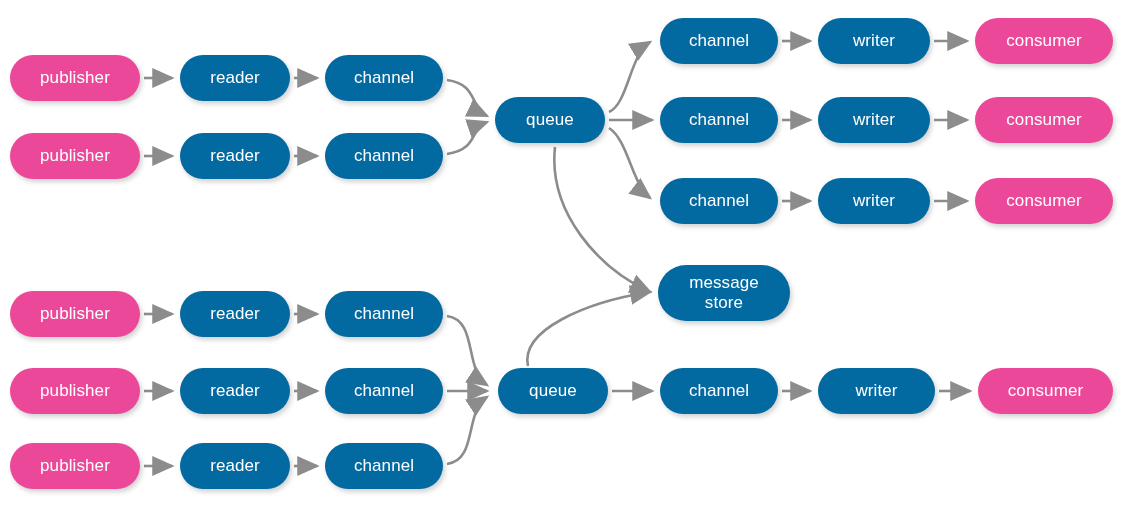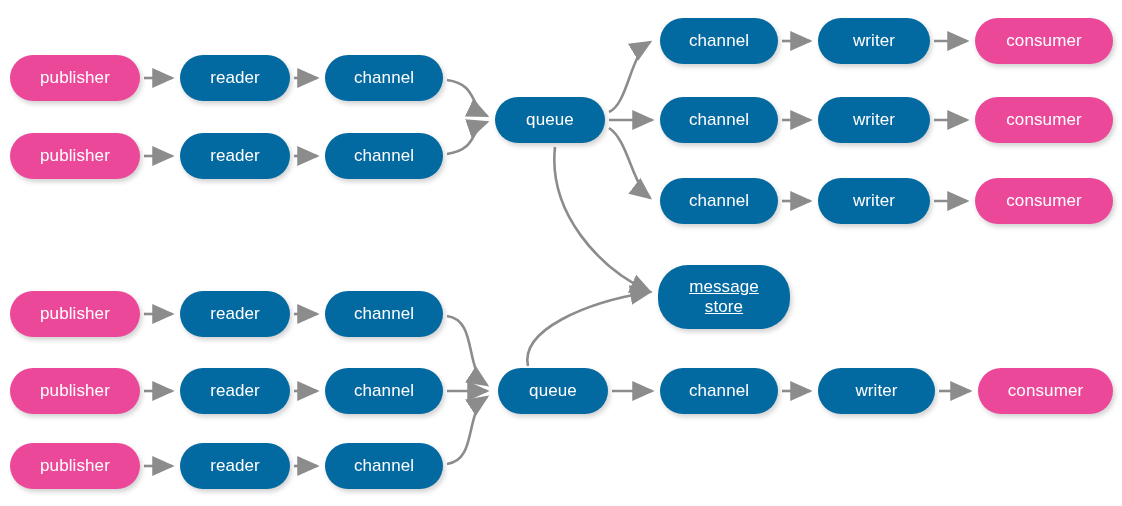--- a/index.html
+++ b/index.html
@@ -106,21 +106,21 @@
       <div class="node orange" style="left: 495px; top: 97px; width: 110px; height: 46px;">queue</div>
       <div class="node orange" style="left: 660px; top: 18px; width: 118px; height: 46px;">channel</div>
       <div class="node orange" style="left: 818px; top: 18px; width: 112px; height: 46px;">writer</div>
       <div class="node teal" style="left: 975px; top: 18px; width: 138px; height: 46px;">consumer</div>
       <div class="node orange" style="left: 660px; top: 97px; width: 118px; height: 46px;">channel</div>
       <div class="node orange" style="left: 818px; top: 97px; width: 112px; height: 46px;">writer</div>
       <div class="node teal" style="left: 975px; top: 97px; width: 138px; height: 46px;">consumer</div>
       <div class="node orange" style="left: 660px; top: 178px; width: 118px; height: 46px;">channel</div>
       <div class="node orange" style="left: 818px; top: 178px; width: 112px; height: 46px;">writer</div>
       <div class="node teal" style="left: 975px; top: 178px; width: 138px; height: 46px;">consumer</div>
-      <div class="node orange two-line" style="left: 658px; top: 265px; width: 132px; height: 64px; text-decoration: underline;">message
+      <div class="node orange two-line" style="left: 658px; top: 265px; width: 132px; height: 56px;">message
 store</div>
       <div class="node teal" style="left: 10px; top: 291px; width: 130px; height: 46px;">publisher</div>
       <div class="node orange" style="left: 180px; top: 291px; width: 110px; height: 46px;">reader</div>
       <div class="node orange" style="left: 325px; top: 291px; width: 118px; height: 46px;">channel</div>
       <div class="node teal" style="left: 10px; top: 368px; width: 130px; height: 46px;">publisher</div>
       <div class="node orange" style="left: 180px; top: 368px; width: 110px; height: 46px;">reader</div>
       <div class="node orange" style="left: 325px; top: 368px; width: 118px; height: 46px;">channel</div>
       <div class="node teal" style="left: 10px; top: 443px; width: 130px; height: 46px;">publisher</div>
       <div class="node orange" style="left: 180px; top: 443px; width: 110px; height: 46px;">reader</div>
       <div class="node orange" style="left: 325px; top: 443px; width: 118px; height: 46px;">channel</div>

